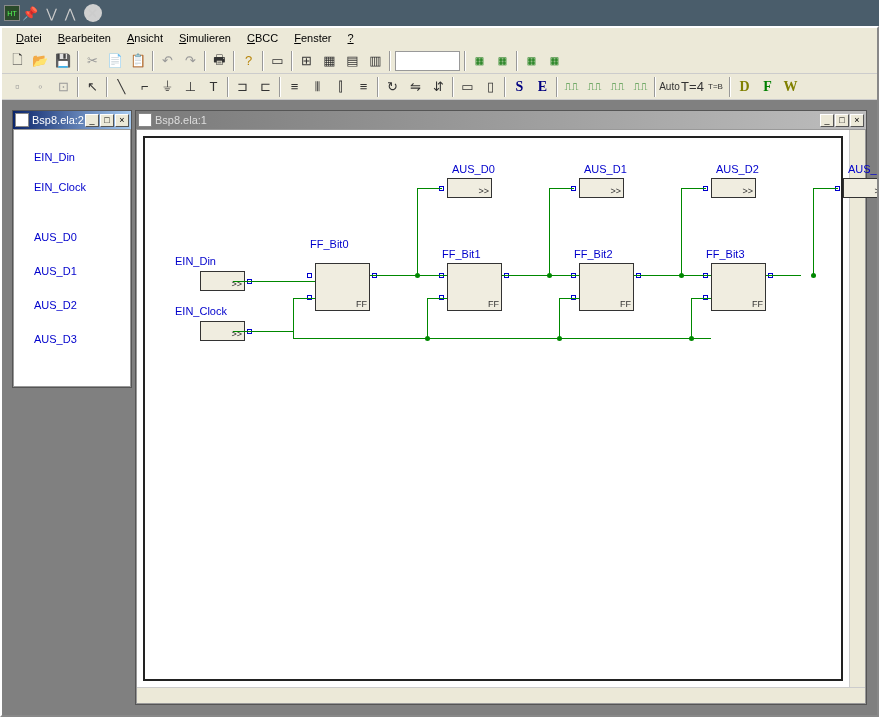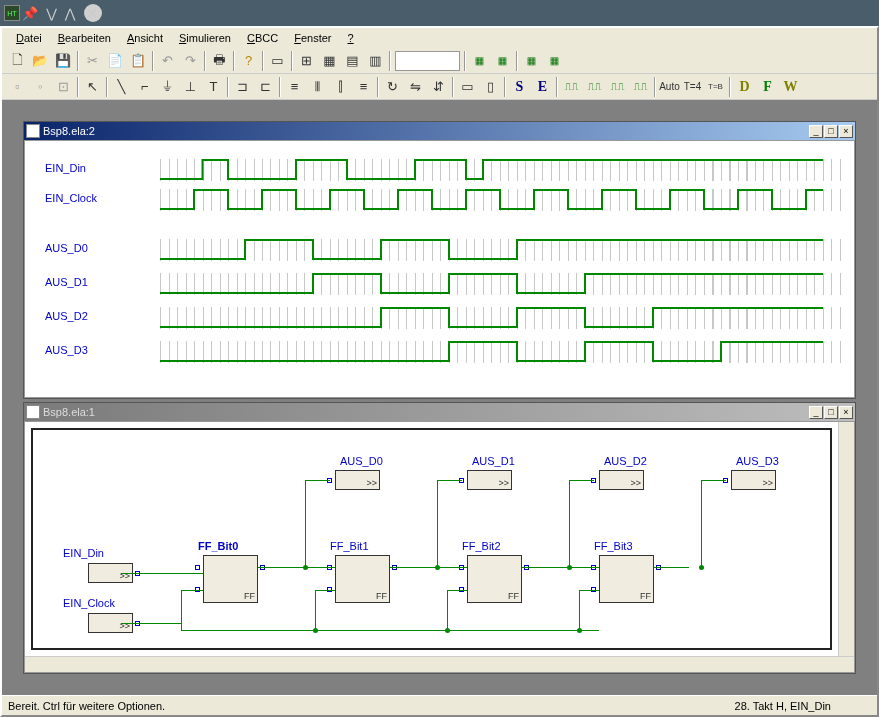--- a/index.html
+++ b/index.html
@@ -31,21 +31,21 @@
 .tb-combo { width: 65px; height: 20px; border: 1px solid #999; background: #fff; margin: 0 2px; }
 .tb-letter { font-weight: bold; font-family: 'Times New Roman', serif; font-size: 14px; }
 .tb-letter.S { color: #000080; }
 .tb-letter.E { color: #000080; }
 .tb-letter.D { color: #808000; }
 .tb-letter.F { color: #008000; }
 .tb-letter.W { color: #808000; }
 .tb-wave { font-size: 10px; color: #007000; }
 
 
-.mdi-area { flex: 1; background: #808080; padding: 21px; display: flex; flex-direction: column; gap: 3px; overflow: hidden; }
+.mdi-area { flex: 1; background: #808080; padding: 10px; display: flex; flex-direction: row; gap: 3px; overflow: hidden; }
 
 
 .child-window { background: #ece9d8; display: flex; flex-direction: column; border: 1px solid #555; }
 .child-titlebar { height: 18px; display: flex; align-items: center; padding: 0 2px; font-size: 11px; }
 .child-titlebar.active { background: linear-gradient(to right, #0a246a, #a6caf0); color: #fff; }
 .child-titlebar.inactive { background: linear-gradient(to right, #7a7a7a, #bdbdbd); color: #ddd; }
 .child-titlebar .doc-icon { width: 14px; height: 14px; background: #fff; border: 1px solid #888; margin-right: 3px; font-size: 8px; }
 .child-titlebar .spacer { flex: 1; }
 .child-titlebar .ctl-btn { width: 14px; height: 13px; background: #ece9d8; border: 1px solid; border-color: #fff #555 #555 #fff; margin-left: 1px; font-size: 9px; display:flex; align-items:center; justify-content:center; color: #000; }
 .child-content { flex: 1; background: #fff; display: flex; position: relative; border: 1px solid #999; margin: 0; }
@@ -165,21 +165,21 @@
     <div class="tb-sep"></div>
     <div class="tb-btn tb-letter S">S</div>
     <div class="tb-btn tb-letter E">E</div>
     <div class="tb-sep"></div>
     <div class="tb-btn tb-wave">⎍⎍</div>
     <div class="tb-btn tb-wave">⎍⎍</div>
     <div class="tb-btn tb-wave">⎍⎍</div>
     <div class="tb-btn tb-wave">⎍⎍</div>
     <div class="tb-sep"></div>
     <div class="tb-btn" style="font-size:10px">Auto</div>
-    <div class="tb-btn" style="font-size:10px">T=4</div>
+    <div class="tb-btn" style="font-size:13px">T=4</div>
     <div class="tb-btn" style="font-size:8px">T=B</div>
     <div class="tb-sep"></div>
     <div class="tb-btn tb-letter D">D</div>
     <div class="tb-btn tb-letter F">F</div>
     <div class="tb-btn tb-letter W">W</div>
   </div>
 
   <div class="mdi-area">
 
     <div class="child-window" style="height: 278px;">
@@ -242,21 +242,21 @@
               <div class="block-label" style="left: 30px; top: 117px;">EIN_Din</div>
               <div class="block" style="left: 55px; top: 133px; width: 45px; height: 20px;">
                 <div class="block-inner">&gt;&gt;</div>
               </div>
               <div class="port" style="left: 102px; top: 141px;"></div>
               <div class="block-label" style="left: 30px; top: 167px;">EIN_Clock</div>
               <div class="block" style="left: 55px; top: 183px; width: 45px; height: 20px;">
                 <div class="block-inner">&gt;&gt;</div>
               </div>
               <div class="port" style="left: 102px; top: 191px;"></div>
-              <div class="block-label" style="left: 165px; top: 110px; font-weight: bold;">FF_Bit0</div>
+              <div class="block-label" style="left: 165px; top: 100px;">FF_Bit0</div>
               <div class="block" style="left: 170px; top: 125px; width: 55px; height: 48px;">
                 <div class="block-inner">FF</div>
               </div>
               <div class="port" style="left: 162px; top: 135px;"></div>
               <div class="port" style="left: 162px; top: 157px;"></div>
               <div class="port" style="left: 227px; top: 135px;"></div>
               <div class="block-label" style="left: 297px; top: 110px;">FF_Bit1</div>
               <div class="block" style="left: 302px; top: 125px; width: 55px; height: 48px;">
                 <div class="block-inner">FF</div>
               </div>
@@ -330,19 +330,14 @@
               <div class="" style="left: 544px; top: 198px; width: 5px; height: 5px; position: absolute; background: rgb(0, 136, 0); border-radius: 50%;"></div>
             </div>
           <div class="child-scroll-v"></div>
         </div>
         <div class="child-scroll-h"></div>
       </div>
     </div>
 
   </div>
 
-  <div class="statusbar">
-    <span>Bereit.  Ctrl für weitere Optionen.</span>
-    <div class="spacer"></div>
-    <span style="margin-right:40px;">28. Takt H, EIN_Din</span>
-  </div>
 
 </div>
 
 </body></html>

